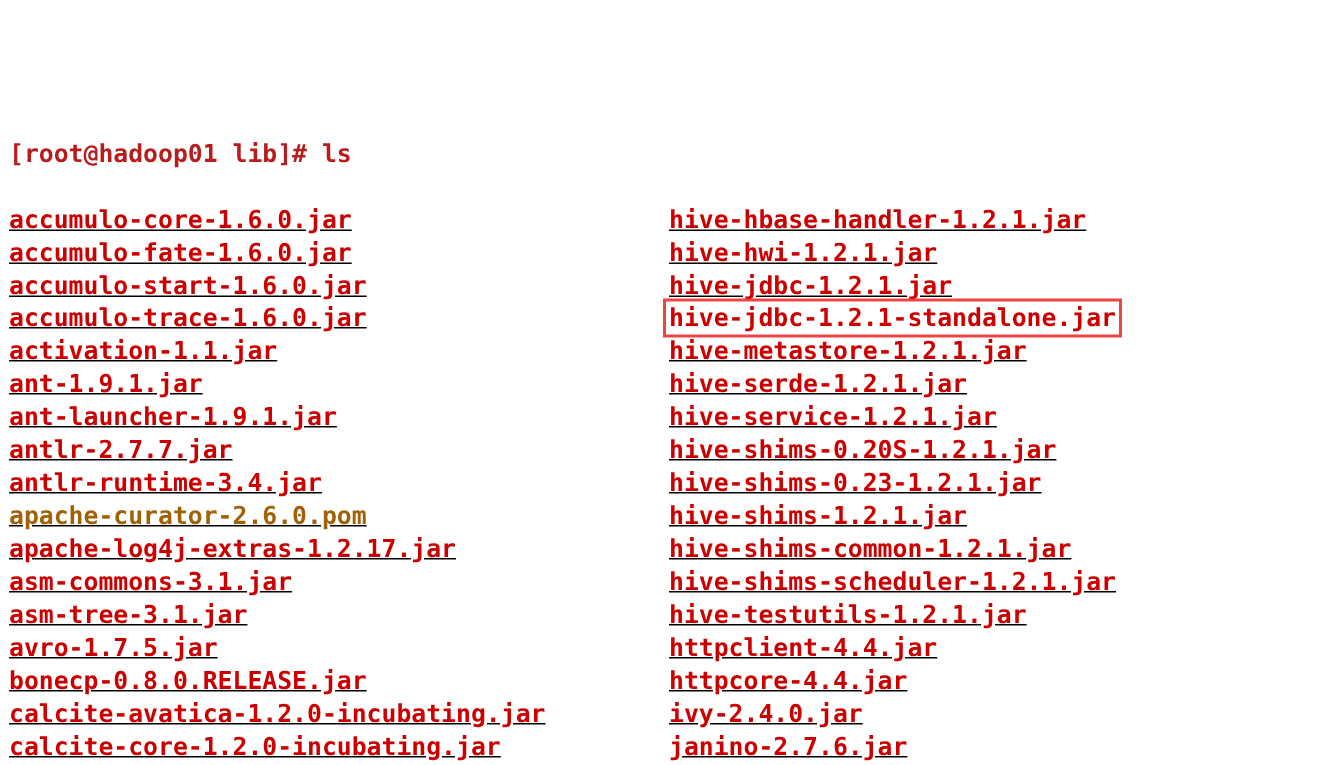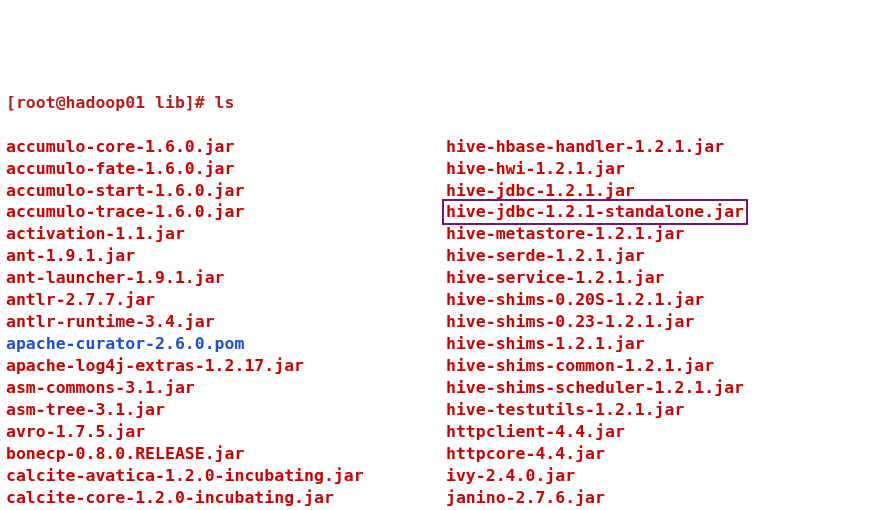--- a/index.html
+++ b/index.html
@@ -11,27 +11,27 @@
     font-weight: bold;
     line-height: 1.33;
     white-space: pre;
     color: #000;
     width: 888px;
     box-sizing: border-box;
     position: relative;
   }
   .prompt { color: #b91c1c; }
   .row { display: flex; }
-  .col { box-sizing: border-box; }
+  .col { box-sizing: border-box; text-decoration: underline; }
   .col.left { width: 440px; }
   .col.right { }
   .file { color: #cc0000; }
-  .plain { color: #1d4ed8; }
+  .plain { color: #a16207; }
   .box {
-    border: 2px solid #701a75;
+    border: 2px solid #ef4444;
     display: inline-block;
     padding: 0 2px;
     margin: -2px 4px -2px -4px;
   }
 </style>
 </head>
 <body>
 
 
 

